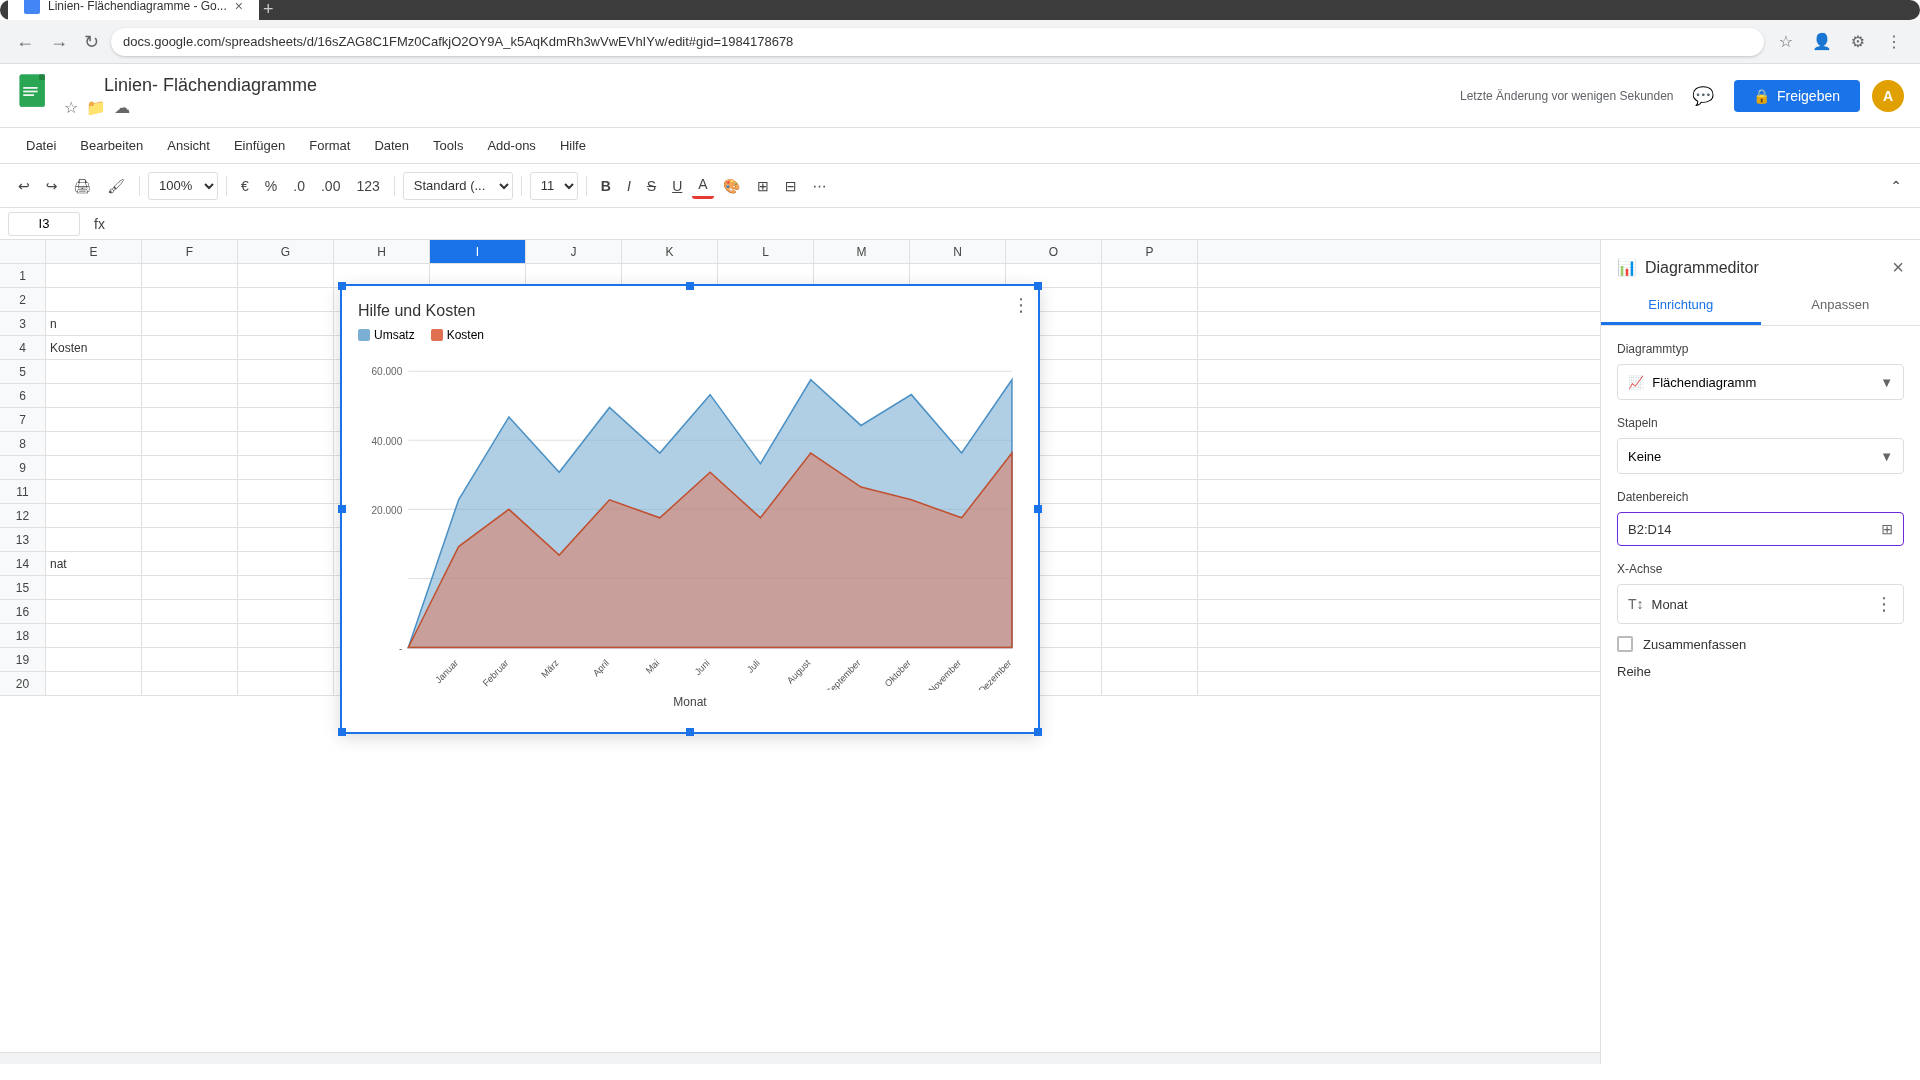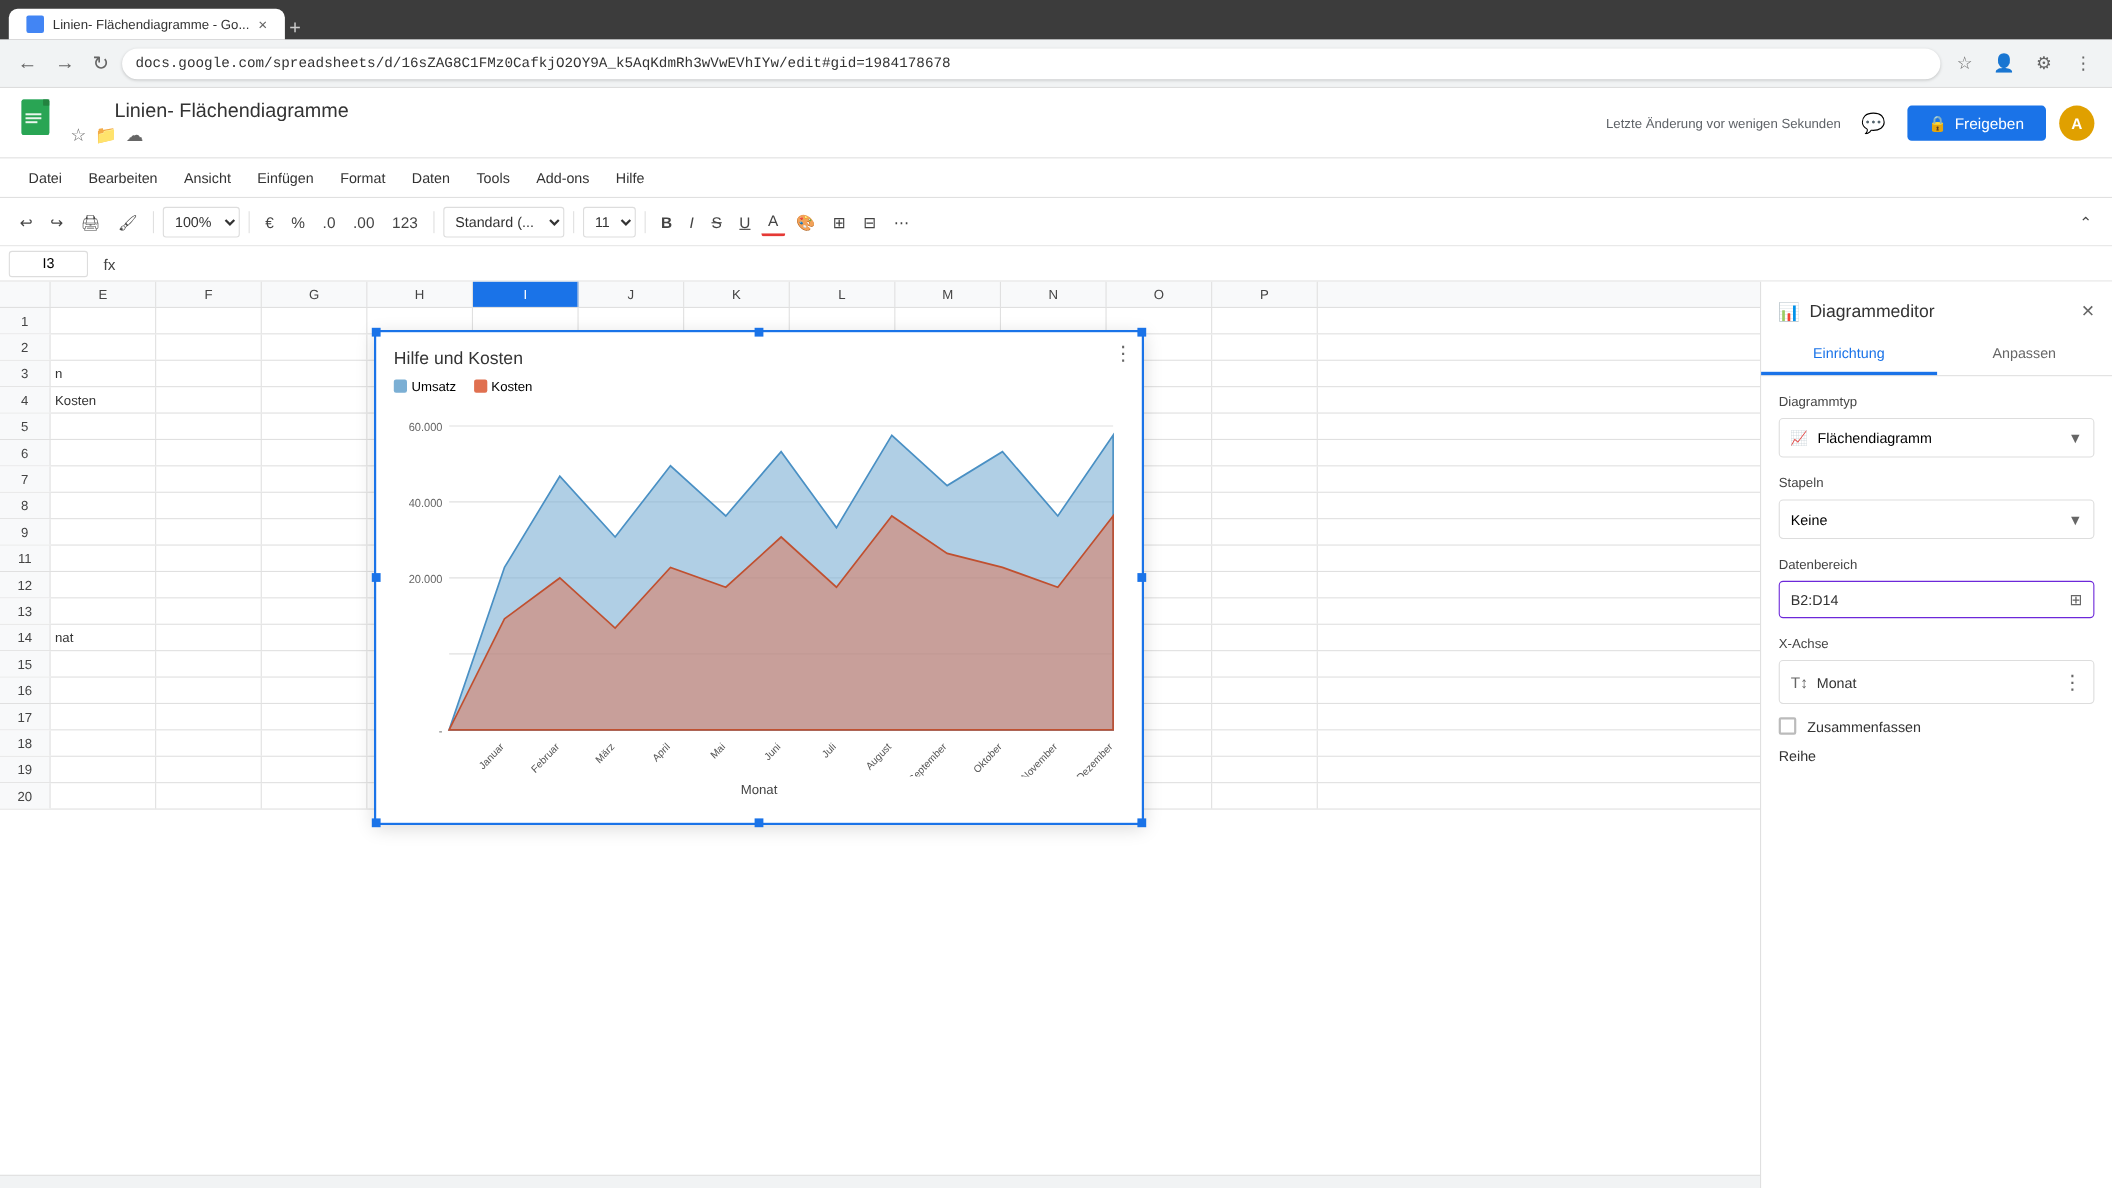--- a/index.html
+++ b/index.html
@@ -1,29 +1,29 @@
 <!DOCTYPE html>
 <html><head>
   <meta charset="utf-8">
   <style>
     * { box-sizing: border-box; margin: 0; padding: 0; }
     body { font-family: Arial, sans-serif; background: #fff; width: 1920px; height: 1080px; overflow: hidden; font-size: 13px; }
 
     
-    .browser-chrome { background: #3c3c3c; height: 36px; display: flex; align-items: center; padding: 0 8px; gap: 8px; }
+    .browser-chrome { background: #3c3c3c; height: 20px; display: flex; align-items: center; padding: 0 8px; gap: 8px; border-radius: 17px; }
     .browser-tabs { display: flex; align-items: flex-end; height: 100%; }
     .browser-tab { background: #fff; border-radius: 8px 8px 0 0; padding: 6px 16px; font-size: 12px; display: flex; align-items: center; gap: 8px; min-width: 220px; }
     .browser-tab-icon { width: 16px; height: 16px; background: #4285f4; border-radius: 2px; }
     .tab-close { color: #666; font-size: 14px; cursor: pointer; }
     .tab-new { color: #ccc; font-size: 18px; margin-left: 4px; cursor: pointer; }
 
     
     .address-bar-row { background: #f1f3f4; height: 44px; display: flex; align-items: center; padding: 0 12px; gap: 8px; border-bottom: 1px solid #ddd; }
     .nav-btn { background: none; border: none; color: #666; font-size: 18px; cursor: pointer; padding: 4px; border-radius: 50%; }
-    .address-input { flex: 1; height: 28px; border: none; border-radius: 14px; background: #fff; padding: 0 12px; font-size: 13px; color: #333; box-shadow: 0 1px 3px rgba(0,0,0,0.2); font-family: Liberation Mono, monospace; }
+    .address-input { flex: 1; height: 28px; border: none; border-radius: 14px; background: #fff; padding: 0 12px; font-size: 13px; color: #333; box-shadow: 0 1px 3px rgba(0,0,0,0.2); }
     .header-icons { display: flex; gap: 8px; align-items: center; }
     .header-icon { width: 28px; height: 28px; border-radius: 50%; display: flex; align-items: center; justify-content: center; cursor: pointer; color: #666; font-size: 16px; }
 
     
     .sheets-header { height: 64px; display: flex; align-items: center; padding: 0 16px; gap: 12px; border-bottom: 1px solid #e0e0e0; background: #fff; }
     .sheets-title-area { display: flex; flex-direction: column; gap: 2px; }
     .sheets-title { font-size: 18px; color: #333; font-weight: 400; margin-left: 40px; }
     .sheets-title-icons { display: flex; gap: 8px; color: #666; }
     .title-icon { cursor: pointer; font-size: 16px; }
     .sheets-spacer { flex: 1; }
@@ -482,35 +482,20 @@
             <div class="cell"></div>
             <div class="cell"></div>
             <div class="cell"></div>
             <div class="cell"></div>
             <div class="cell"></div>
             <div class="cell"></div>
             <div class="cell"></div>
             <div class="cell"></div>
           </div>
         <div class="sheet-row">
-            <div class="row-num">17</div>
-            <div class="cell"></div>
-            <div class="cell"></div>
-            <div class="cell"></div>
-            <div class="cell"></div>
-            <div class="cell"></div>
-            <div class="cell"></div>
-            <div class="cell"></div>
-            <div class="cell"></div>
-            <div class="cell"></div>
-            <div class="cell"></div>
-            <div class="cell"></div>
-            <div class="cell"></div>
-          </div>
-        <div class="sheet-row">
             <div class="row-num">18</div>
             <div class="cell"></div>
             <div class="cell"></div>
             <div class="cell"></div>
             <div class="cell"></div>
             <div class="cell"></div>
             <div class="cell"></div>
             <div class="cell"></div>
             <div class="cell"></div>
             <div class="cell"></div>

